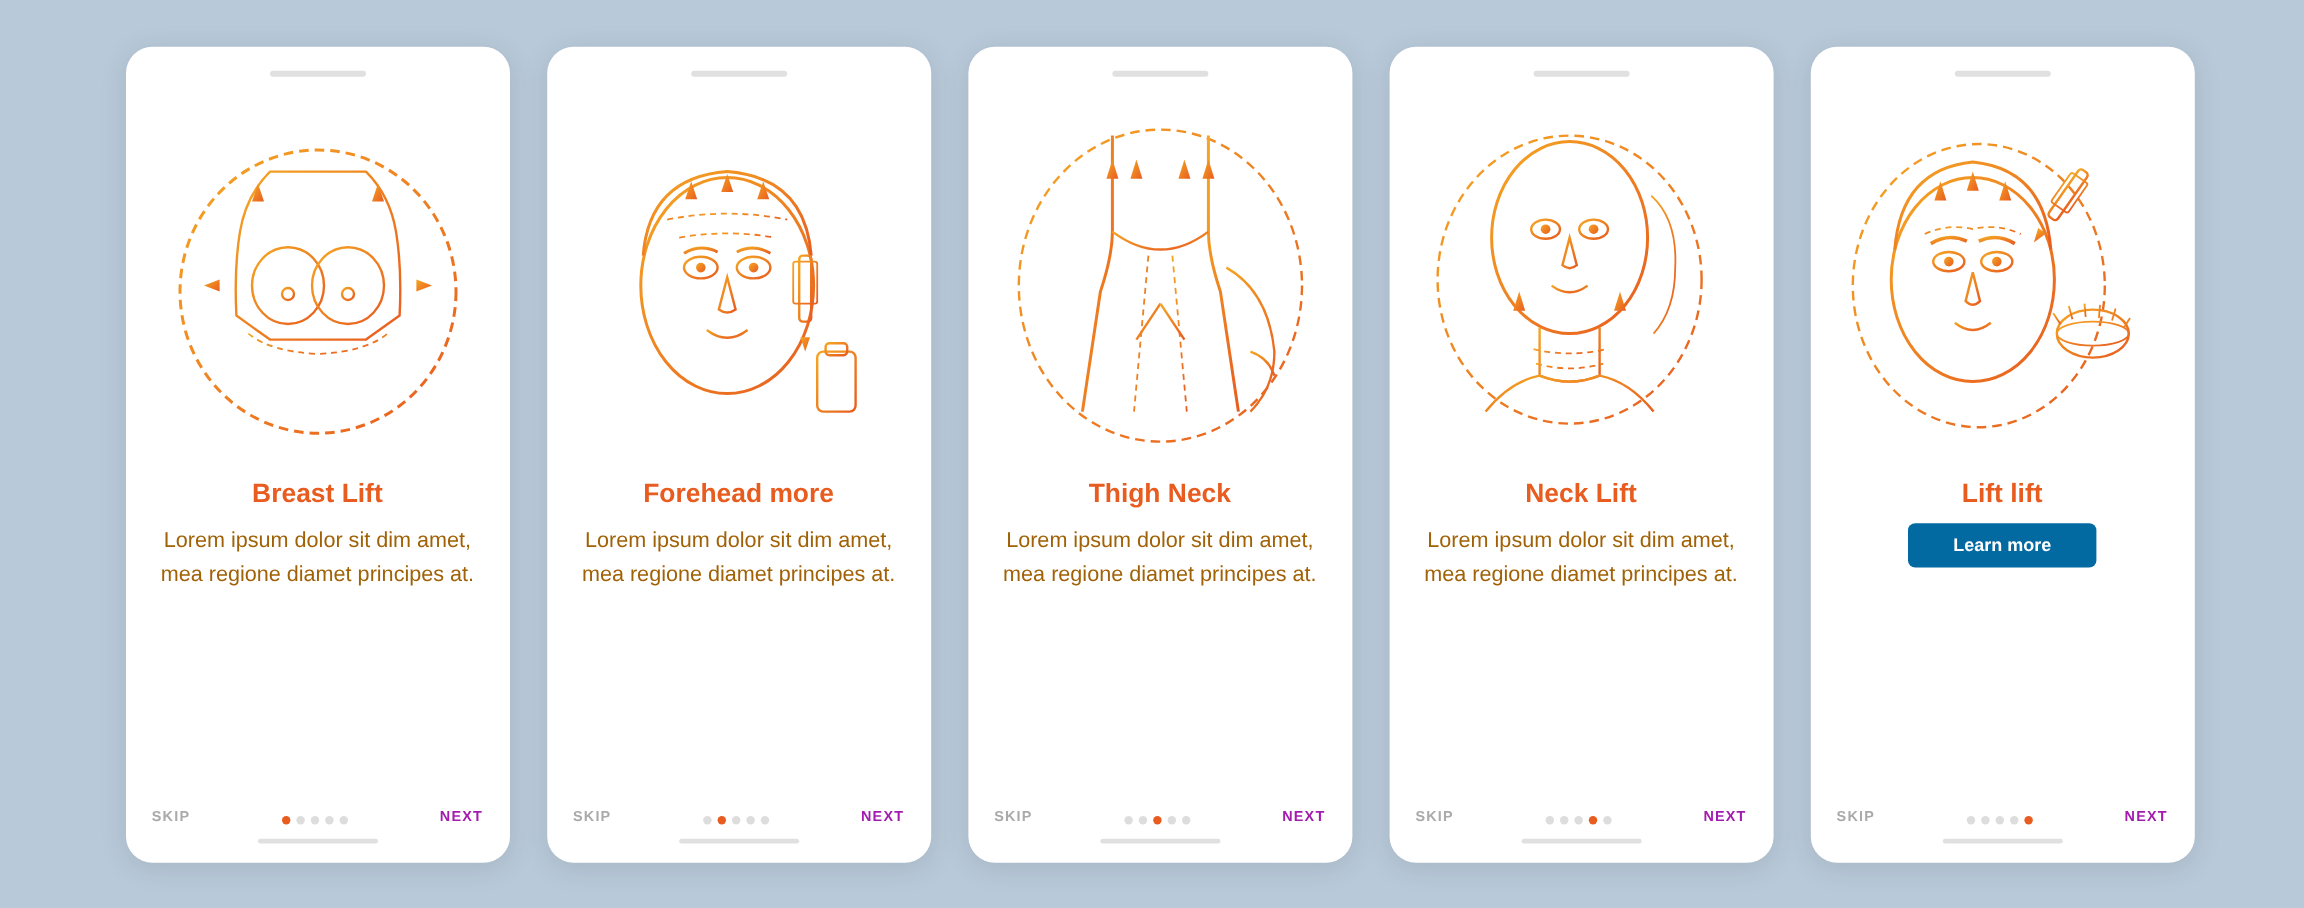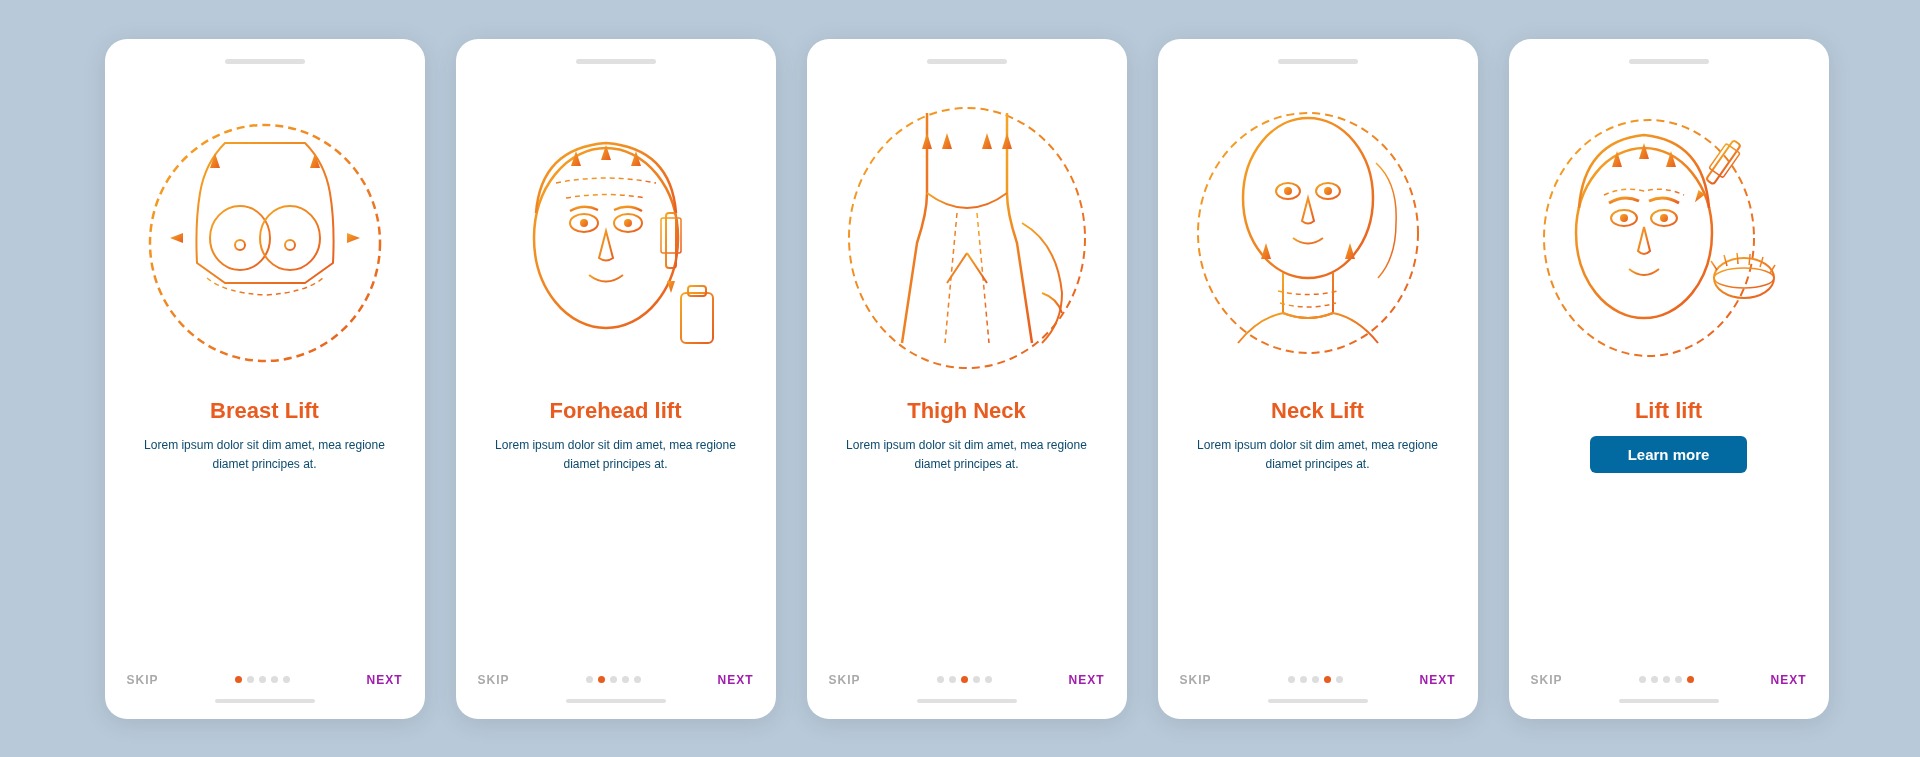--- a/index.html
+++ b/index.html
@@ -62,43 +62,43 @@
     .card-title {
       font-size: 22px;
       font-weight: 600;
       color: #e85c20;
       margin-top: 10px;
       margin-bottom: 12px;
       text-align: center;
     }
 
     .card-text {
-      font-size: 12px;
-      color: #0c4a6e;
+      font-size: 18px;
+      color: #a16207;
       text-align: center;
       line-height: 1.6;
       padding: 0 22px;
       margin-bottom: 12px;
     }
 
     .learn-more-btn {
       background: #0369a1;
       color: #fff;
       border: none;
       border-radius: 6px;
       padding: 10px 38px;
       font-size: 15px;
       font-weight: 600;
       cursor: pointer;
       margin-bottom: 10px;
     }
 
     .card-footer {
       display: flex;
-      align-items: center;
+      align-items: flex-end;
       justify-content: space-between;
       width: 100%;
       padding: 10px 22px 0 22px;
       margin-top: auto;
     }
 
     .card-footer .skip {
       font-size: 12px;
       font-weight: 700;
       color: #aaa;
@@ -240,21 +240,21 @@
         <line x1="185" y1="155" x2="178" y2="155" stroke="url(#g2)" stroke-width="2"></line>
         <line x1="185" y1="162" x2="178" y2="162" stroke="url(#g2)" stroke-width="2"></line>
 
         <rect x="205" y="210" width="32" height="50" rx="5" fill="none" stroke="url(#g2)" stroke-width="2"></rect>
         <rect x="212" y="203" width="18" height="10" rx="3" fill="none" stroke="url(#g2)" stroke-width="2"></rect>
         <line x1="205" y1="228" x2="237" y2="228" stroke="url(#g2)" stroke-width="1.5"></line>
         <line x1="213" y1="235" x2="213" y2="255" stroke="url(#g2)" stroke-width="1.5"></line>
         <line x1="221" y1="235" x2="221" y2="255" stroke="url(#g2)" stroke-width="1.5"></line>
       </svg>
     </div>
-    <div class="card-title">Forehead lift</div>
+    <div class="card-title">Forehead more</div>
     <div class="card-text">Lorem ipsum dolor sit dim amet, mea regione diamet principes at.</div>
     <div class="card-footer">
       <span class="skip">SKIP</span>
       <div class="dots">
         <div class="dot"></div>
         <div class="dot active"></div>
         <div class="dot"></div>
         <div class="dot"></div>
         <div class="dot"></div>
       </div>

